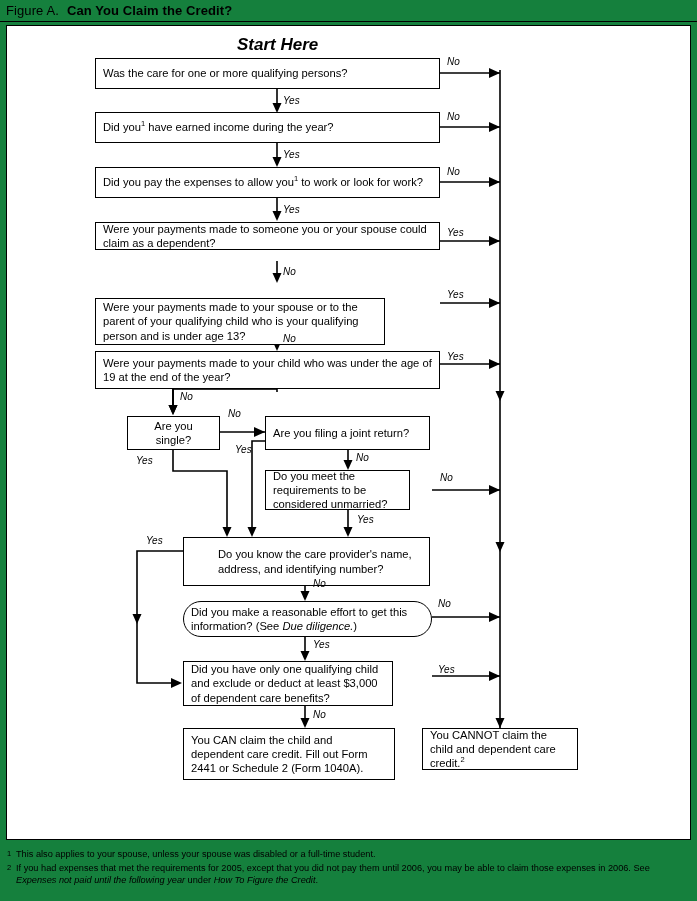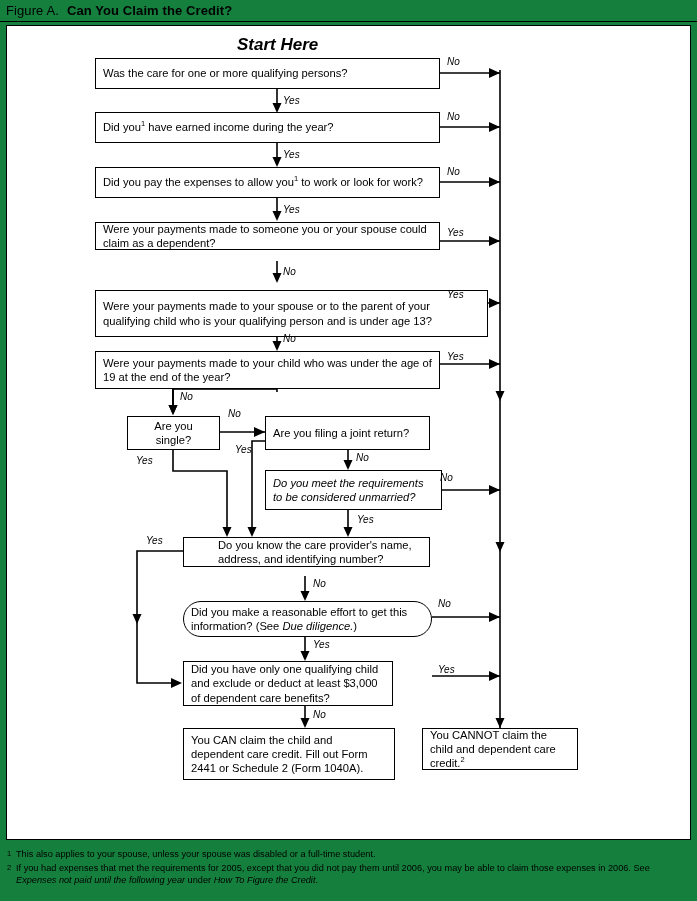--- a/index.html
+++ b/index.html
@@ -209,41 +209,41 @@
   </div>
 
   <div class="node" style="left:95px; top:167px; width:345px; height:31px;">
     <span class="txt"><span>Did you pay the expenses to allow you</span><sup>1</sup><span> to work or look for work?</span></span>
   </div>
 
   <div class="node" style="left:95px; top:222px; width:345px; height:28px;">
     <span class="txt">Were your payments made to someone you or your spouse could claim as a dependent?</span>
   </div>
 
-  <div class="node" style="left:95px; top:290px; width:393px; height:47px;">
+  <div class="node" style="left:95px; top:298px; width:290px; height:47px;">
     <span class="txt">Were your payments made to your spouse or to the parent of your qualifying child who is your qualifying person and is under age 13?</span>
   </div>
 
   <div class="node" style="left:95px; top:351px; width:345px; height:38px;">
     <span class="txt">Were your payments made to your child who was under the age of 19 at the end of the year?</span>
   </div>
 
   <div class="node center" style="left:127px; top:416px; width:93px; height:34px;">
     <span class="txt">Are you single?</span>
   </div>
 
   <div class="node" style="left:265px; top:416px; width:165px; height:34px;">
     <span class="txt">Are you filing a joint return?</span>
   </div>
 
-  <div class="node" style="left:265px; top:470px; width:177px; height:40px;font-style:italic;">
+  <div class="node" style="left:265px; top:470px; width:145px; height:40px;">
     <span class="txt">Do you meet the requirements to be considered unmarried?</span>
   </div>
 
-  <div class="node" style="left:183px; top:537px; width:247px; height:30px;padding-left:34px;">
+  <div class="node" style="left:183px; top:537px; width:247px; height:49px;padding-left:34px;">
     <span class="txt">Do you know the care provider's name, address, and identifying number?</span>
   </div>
 
   <div class="node" style="left:183px; top:601px; width:249px; height:36px;border-radius:18px;">
     <span class="txt"><span>Did you make a reasonable effort to get this information? (See </span><i>Due diligence.</i><span>)</span></span>
   </div>
 
   <div class="node" style="left:183px; top:661px; width:210px; height:45px;">
     <span class="txt">Did you have only one qualifying child and exclude or deduct at least $3,000 of dependent care benefits?</span>
   </div>

